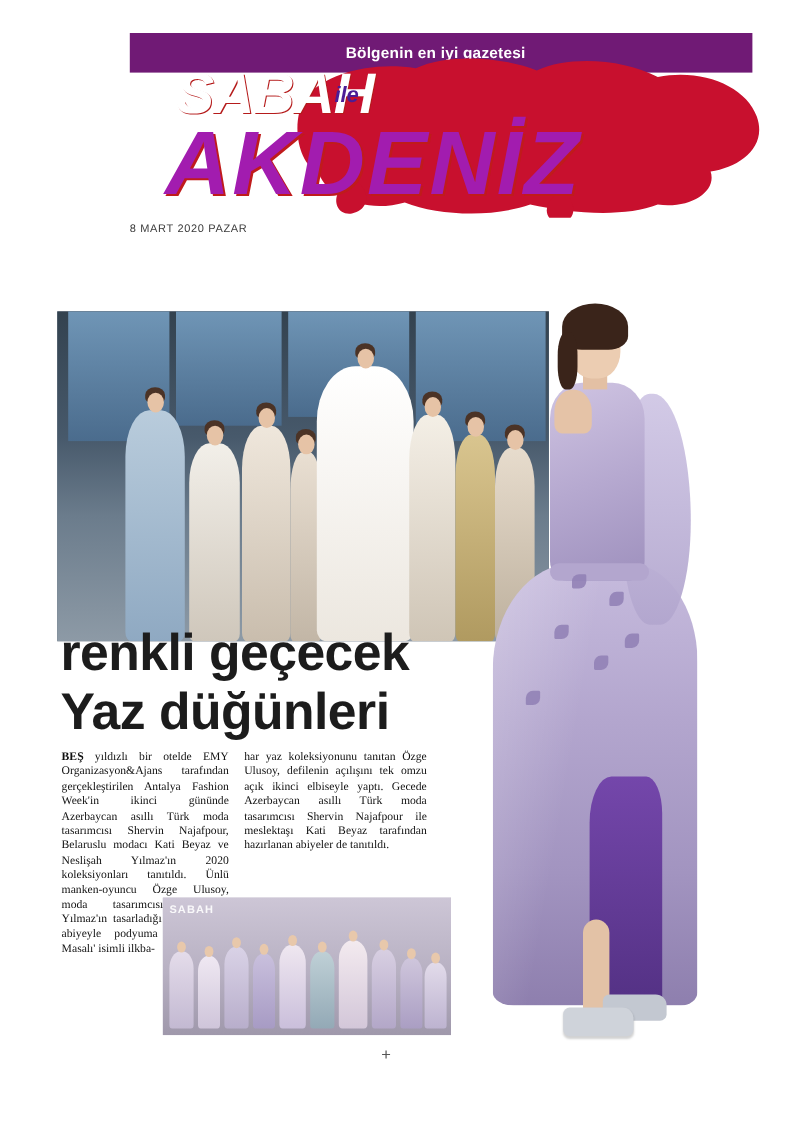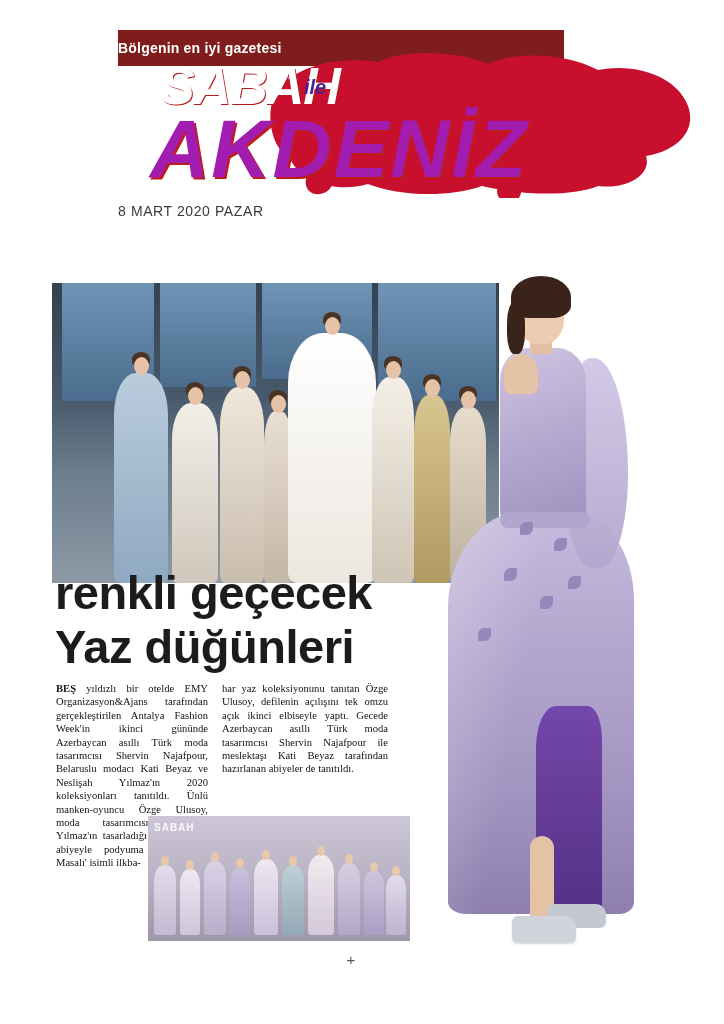--- a/index.html
+++ b/index.html
@@ -19,25 +19,25 @@
   #masthead {
     position: absolute;
     left: 118px;
     top: 30px;
     width: 490px;
     height: 165px;
   }
   .mast-banner {
     position: absolute;
     left: 0; top: 0;
-    width: 446px; height: 36px;
-    background: #7f1d1d;
+    width: 566px; height: 36px;
+    background: #701a75;
     display: flex;
     align-items: center;
-    justify-content: flex-start;
+    justify-content: center;
     box-sizing: border-box;
     padding-right: 10px;
   }
   .mast-banner-text {
     color: #ffffff;
     font-family: "Liberation Sans", sans-serif;
     font-weight: bold;
     font-size: 14px;
     letter-spacing: 0.2px;
   }
@@ -87,21 +87,21 @@
     letter-spacing: 2px;
     text-shadow: 2px 2px 0 #c01b1b;
   }
 
   
   #dateline {
     position: absolute;
     left: 118px;
     top: 203px;
     font-family: "Liberation Sans", sans-serif;
-    font-size: 14px;
+    font-size: 10px;
     letter-spacing: 0.6px;
     color: #3a3a3a;
   }
 
   
   #photo-main {
     position: absolute;
     left: 52px;
     top: 283px;
     width: 447px;

